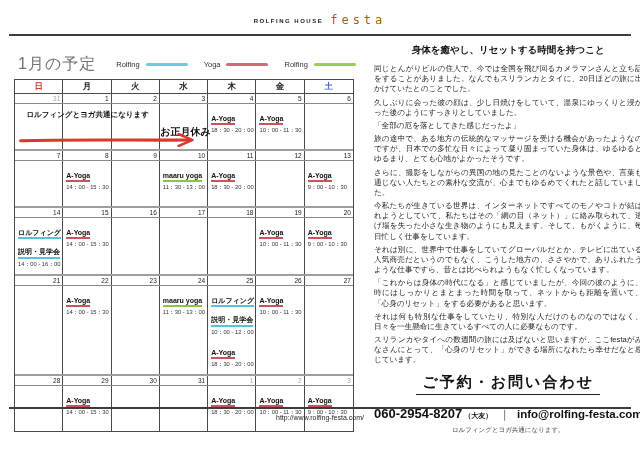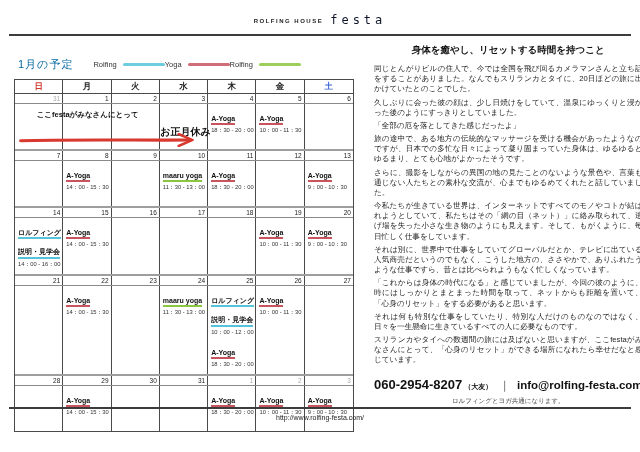--- a/index.html
+++ b/index.html
@@ -2,31 +2,31 @@
 <html><head>
 <meta charset="utf-8">
 <style>
   * { margin:0; padding:0; box-sizing:border-box; }
   html,body { width:640px; height:452px; background:#ffffff; overflow:hidden; }
   body { font-family:"Liberation Sans","DejaVu Sans",sans-serif; color:#2a2a2a; position:relative; }
 
   
   .header { text-align:center; padding-top:10px; }
   .brand-small { font-size:6px; font-weight:bold; letter-spacing:1.5px; color:#222; vertical-align:1px; }
-  .brand-large { font-size:12px; letter-spacing:4px; color:#0f172a; margin-left:7px; font-family:"DejaVu Sans Mono",monospace; }
+  .brand-large { font-size:12px; letter-spacing:4px; color:#a16207; margin-left:7px; font-family:"DejaVu Sans Mono",monospace; }
   .header-rule { border-top:2px solid #3c3c3c; margin:6px 9px 0 9px; }
 
   
   .main { display:flex; padding:6px 8px 0 14px; gap:12px; }
 
   
   .left { width:348px; flex:none; padding-top:13px; }
   .cal-title-row { display:flex; align-items:center; height:18px; }
-  .cal-title { font-size:11px; color:#0369a1; letter-spacing:1px; margin-left:4px; }
-  .legend { display:flex; align-items:flex-start; margin-left:20px; }
+  .cal-title { font-size:16px; color:#737373; letter-spacing:1px; margin-left:4px; }
+  .legend { display:flex; align-items:flex-start; margin-left:20px; gap:16px; }
   .legend-item { display:flex; align-items:center; }
   .legend-label { font-size:7.5px; color:#333; }
   .legend-stroke { display:inline-block; width:42px; height:3px; border-radius:2px; margin-left:6px; opacity:.85; }
 
   .calendar { margin-top:6px; width:340px; border:1px solid #4a4a4a; background:#fff; }
   .day-header-row { display:grid; grid-template-columns:repeat(7,1fr); height:14px; align-items:center; border-bottom:1px solid #4a4a4a; }
   .day-header { text-align:center; font-size:8.5px; font-weight:bold; border-right:1px solid #4a4a4a; line-height:13px; height:100%; }
   .day-header:nth-child(7) { border-right:none; }
 
   .week + .week { border-top:2px solid #9e9e9e; }
@@ -129,21 +129,21 @@
               </div>
               <div class="day-cell">
                 <div class="event">
                   <div class="ev-line-wrap"><span class="ev-line" style="border-bottom-color: rgb(201, 84, 94);">A-Yoga</span></div>
                   <div class="ev-time">10：00 - 11：30</div>
                 </div>
               </div>
               <div class="day-cell"></div>
               <div class="wk1-overlay">
                 <div class="greeting">
-                  <div>ここfestaがみなさんにとって</div>
+                  <div>ロルフィングとヨガ共通になります</div>
                 </div>
                 <div class="holiday">お正月休み</div>
                 <svg viewBox="0 0 200 18" preserveAspectRatio="none" class="arrow-svg">
                   <path d="M3 10 C 50 8, 130 9.5, 179 9" stroke="#d8382e" stroke-width="4" fill="none" stroke-linecap="round"></path>
                   <path d="M181 9 L167 1.5 M181 9 L167 16.5" stroke="#d8382e" stroke-width="3.2" fill="none" stroke-linecap="round"></path>
                 </svg>
               </div>
             </div>
           </div>
           <div class="week">
@@ -324,20 +324,21 @@
         <p class="article-p">「全部の厄を落としてきた感じだったよ」</p>
         <p class="article-p">旅の途中で、ある地方の伝統的なマッサージを受ける機会があったようなのですが、日本での多忙な日々によって凝り固まっていた身体は、ゆるゆるとゆるまり、とても心地がよかったそうです。</p>
         <p class="article-p">さらに、撮影をしながらの異国の地の見たことのないような景色や、言葉も通じない人たちとの素朴な交流が、心までもゆるめてくれたと話していました。</p>
         <p class="article-p">今私たちが生きている世界は、インターネットですべてのモノやコトが結ばれようとしていて、私たちはその「網の目（ネット）」に絡み取られて、逃げ場を失った小さな生き物のようにも見えます。そして、もがくように、毎日忙しく仕事をしています。</p>
         <p class="article-p">それは別に、世界中で仕事をしていてグローバルだとか、テレビに出ている人気商売だというのでもなく、こうした地方の、ささやかで、ありふれたうような仕事ですら、昔とは比べられようもなく忙しくなっています。</p>
         <p class="article-p">「これからは身体の時代になる」と感じていましたが、今回の彼のように、時にはしっかりとまとまった時間を取って、ネットからも距離を置いて、「心身のリセット」をする必要があると思います。</p>
         <p class="article-p">それは何も特別な仕事をしていたり、特別な人だけのものなのではなく、日々を一生懸命に生きているすべての人に必要なものです。</p>
         <p class="article-p">スリランカやタイへの数週間の旅には及ばないと思いますが、ここfestaがみなさんにとって、「心身のリセット」ができる場所になれたら幸せだなと感じています。</p>
       </div>
     <div class="contact">
+      <span class="contact-heading">ご予約・お問い合わせ</span>
       <div class="phone-row">
         <span class="phone">060-2954-8207</span><span class="phone-note">（大友）</span><span class="contact-sep">｜</span><span class="email">info@rolfing-festa.com</span>
       </div>
       <div class="contact-note">ロルフィングとヨガ共通になります。</div>
     </div>
   </div>
 
 </div>
 
 <div class="footer">

